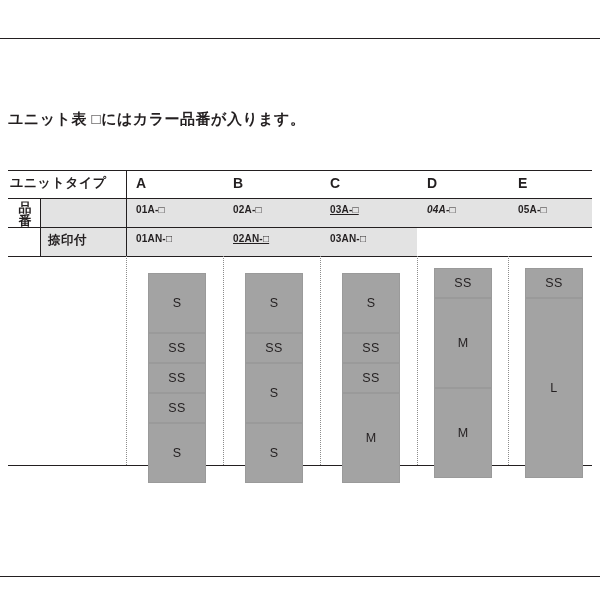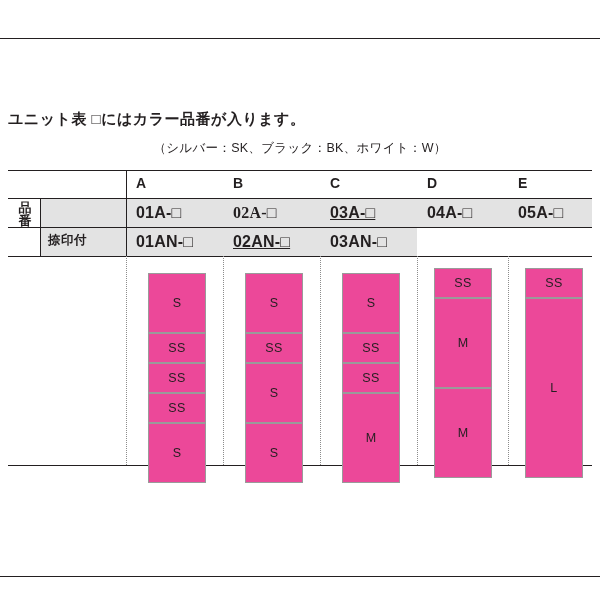--- a/index.html
+++ b/index.html
@@ -82,36 +82,36 @@
     text-align:center;
   }
   .hin-vert span{display:block;}
   .sub-label{
     position:absolute;left:40px;top:62px;
     font-size:12.5px;font-weight:bold;letter-spacing:0.5px;text-align:center;
   }
 
   .partno{
     position:absolute;
-    font-size:16px;font-weight:bold;letter-spacing:0.2px;
+    font-size:10px;font-weight:bold;letter-spacing:0.2px;
     white-space:nowrap;
   }
   .row1{top:34px;}
   .row2{top:63px;}
 
   .boxtype-label{
     position:absolute;left:6px;top:180px;
     font-size:13.5px;font-weight:bold;letter-spacing:0.5px;
   }
 
   
   .stack{position:absolute;}
   .boxcell{
     box-sizing:border-box;
-    background:#ec4899;
+    background:#a3a3a3;
     border:1px solid #ffffff;
     outline:1px solid #9a9a9a;
     outline-offset:-1px;
     display:flex;align-items:center;justify-content:center;
     font-size:12.5px;color:#231f20;
     letter-spacing:0.3px;
   }
 </style>
 </head>
 <body>
@@ -119,21 +119,20 @@
 <div class="sheet">
 
   <div class="frame-top"></div>
   <div class="frame-bottom"></div>
 
   <div class="title-row">
     <span>ユニット表</span>
     <span class="tnote">□にはカラー品番が入ります。</span>
   </div>
 
-  <div class="subtitle">（シルバー：SK、ブラック：BK、ホワイト：W）</div>
 
   <div class="tbl">
 
     <div class="grey-band"></div>
     <div class="grey-band-2"></div>
 
     <div class="hline hl-0"></div>
     <div class="hline hl-1"></div>
     <div class="hline hl-2"></div>
     <div class="hline hl-3"></div>
@@ -141,36 +140,37 @@
 
     <div class="vline v-label"></div>
     <div class="vline v-hin"></div>
 
     <div class="dotline" style="left:118px;"></div>
     <div class="dotline" style="left:215px;"></div>
     <div class="dotline" style="left:312px;"></div>
     <div class="dotline" style="left:409px;"></div>
     <div class="dotline" style="left:500px;"></div>
 
+    <div class="hdr-label">ユニットタイプ</div>
     <div class="col-letter" style="left:128px;">A</div>
     <div class="col-letter" style="left:225px;">B</div>
     <div class="col-letter" style="left:322px;">C</div>
     <div class="col-letter" style="left:419px;">D</div>
     <div class="col-letter" style="left:510px;">E</div>
 
     <div class="hin-vert">
       <span>品</span>
       <span>番</span>
     </div>
     <div class="sub-label">捺印付</div>
 
     <div class="partno row1" style="left:128px;">01A-□</div>
-    <div class="partno row1" style="left:225px;font-family:Liberation Serif, serif;">02A-□</div>
+    <div class="partno row1" style="left:225px;">02A-□</div>
     <div class="partno row1" style="left:322px;text-decoration:underline;">03A-□</div>
-    <div class="partno row1" style="left:419px;">04A-□</div>
+    <div class="partno row1" style="left:419px;font-style:italic;">04A-□</div>
     <div class="partno row1" style="left:510px;">05A-□</div>
 
     <div class="partno row2" style="left:128px;">01AN-□</div>
     <div class="partno row2" style="left:225px;text-decoration:underline;">02AN-□</div>
     <div class="partno row2" style="left:322px;text-align:center;">03AN-□</div>
 
 
     <div class="stack" id="stack-a" style="left:140px;top:103px;width:58px;">
         <div class="boxcell" style="height: 60px;">S</div>
         <div class="boxcell" style="height: 30px;">SS</div>

